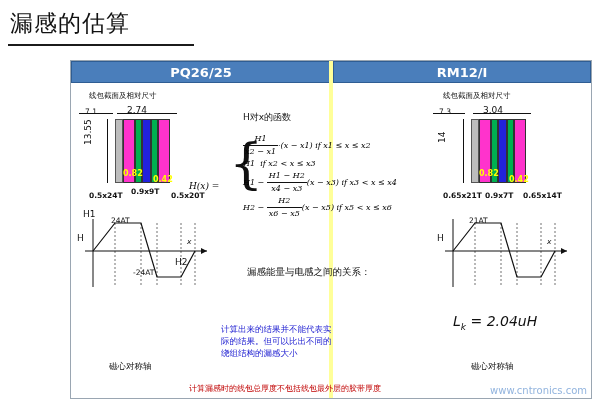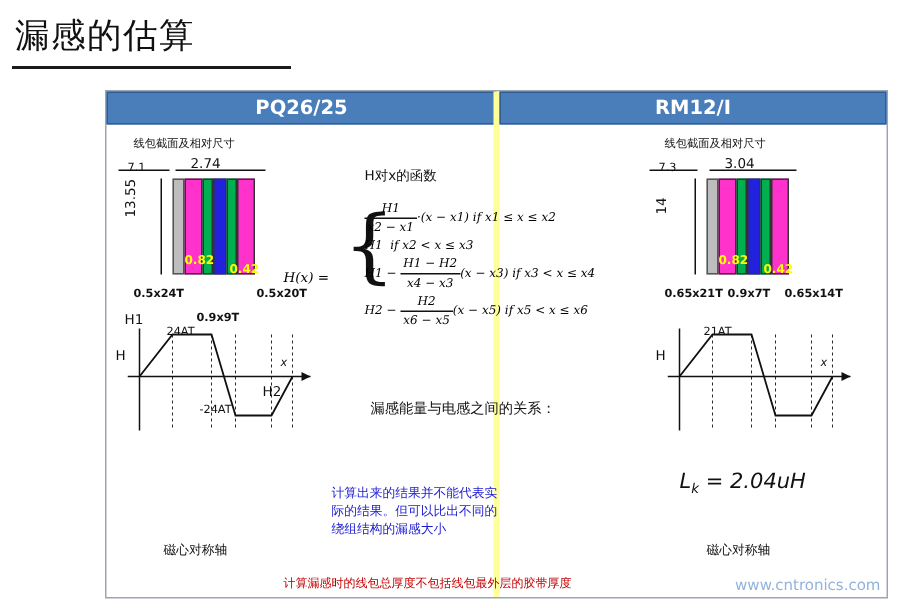--- a/index.html
+++ b/index.html
@@ -65,21 +65,21 @@
       <div class="stack" style="left:80px;top:58px;width:7px;height:64px;background:#00b050;"></div>
       <div class="stack" style="left:87px;top:58px;width:12px;height:64px;background:#ff33cc;"></div>
 
       <div class="tinylabel" style="left:12px;top:84px;transform:rotate(-90deg);transform-origin:left top;font-size:9px;">13.55</div>
       <div class="vline" style="left:36px;top:58px;height:64px;"></div>
 
       <div class="tinylabel b" style="left:52px;top:108px;color:#ffff00;font-size:8px;">0.82</div>
       <div class="tinylabel b" style="left:82px;top:114px;color:#ffff00;font-size:8px;">0.42</div>
 
       <div class="tinylabel b" style="left:18px;top:130px;">0.5x24T</div>
-      <div class="tinylabel b" style="left:60px;top:146px;">0.9x9T</div>
+      <div class="tinylabel b" style="left:60px;top:126px;">0.9x9T</div>
       <div class="tinylabel b" style="left:100px;top:130px;">0.5x20T</div>
 
       <div class="tinylabel" style="left:12px;top:148px;font-size:9px;">H1</div>
       <div class="tinylabel" style="left:6px;top:172px;font-size:9px;">H</div>
       <div class="tinylabel" style="left:40px;top:155px;">24AT</div>
       <div class="tinylabel" style="left:62px;top:207px;">-24AT</div>
       <div class="tinylabel" style="left:116px;top:176px;font-style:italic;">x</div>
       <div class="tinylabel" style="left:104px;top:196px;font-size:9px;">H2</div>
 
       <svg width="140" height="90" style="position:absolute;left:14px;top:150px;">

